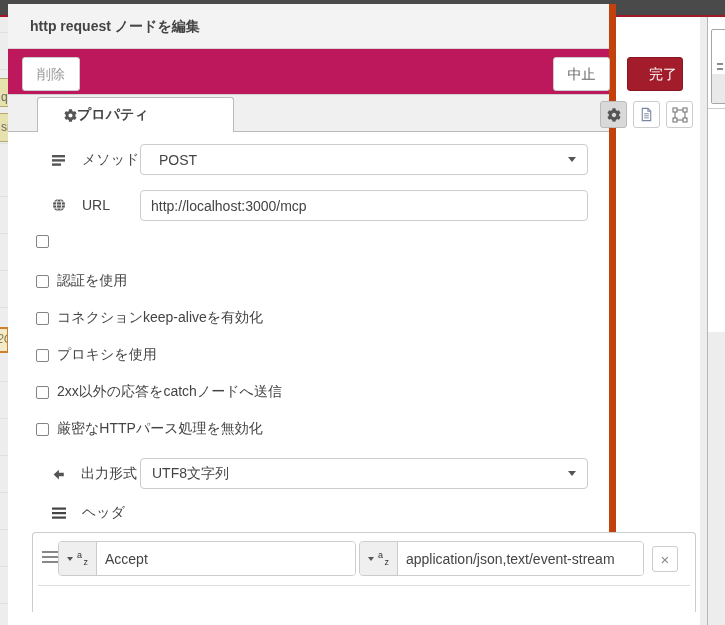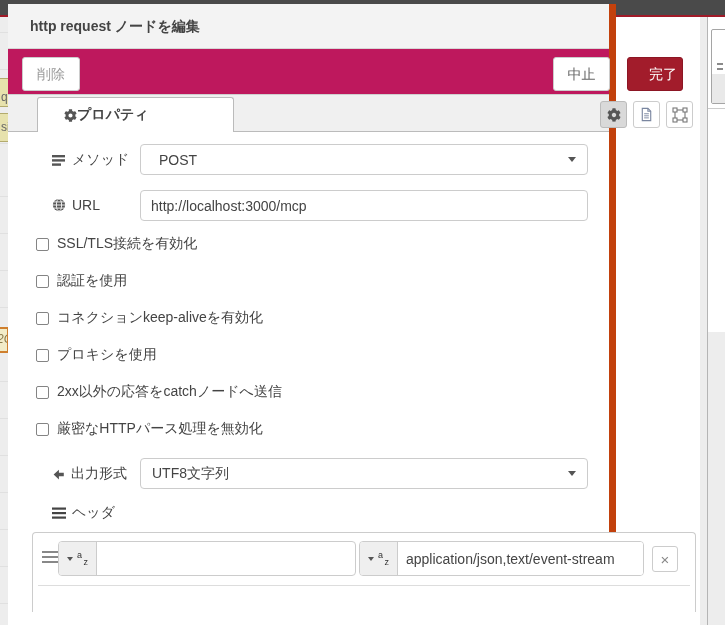--- a/index.html
+++ b/index.html
@@ -52,21 +52,21 @@
   .tab-active { position:absolute; left:12px; top:2px; width:197px; height:35px; background:#fff;
     border:1px solid #bbb; border-bottom:none; border-radius:3px 3px 0 0; z-index:2;
     display:flex; align-items:center; padding-left:26px; gap:0;
     font-size:14px; font-weight:600; color:#444;margin-left:17px; }
   .mini-btn { position:absolute; top:6px; width:27px; height:27px; background:#fff;
     border:1px solid #ccc; border-radius:3px; display:flex; align-items:center;
     justify-content:center; z-index:2; }
   .mini-btn.pressed { background:#d9d9d9; border-color:#bbb; }
 
   
-  .field-label { position:absolute; left:22px; display:flex; align-items:center; gap:6px;
+  .field-label { position:absolute; left:22px; display:flex; align-items:center; gap:16px;
     font-size:14px; color:#444;padding-left:22px; }
   .icon { display:inline-flex; color:#555; }
   .select { position:absolute; left:132px; width:448px; height:31px; border:1px solid #ccc;
     border-radius:4px; background:#fff; font-size:14px; color:#444; display:flex;
     align-items:center; padding:0 26px 0 11px; cursor:pointer; }
   .select .caret { position:absolute; right:11px; }
   .caret { width:0; height:0; border-left:4px solid transparent; border-right:4px solid transparent;
     border-top:5px solid #555; }
   .text-input { position:absolute; left:132px; width:448px; height:31px; border:1px solid #ccc;
     border-radius:4px; font-size:14px; color:#444; padding:0 10px;
@@ -198,21 +198,20 @@
         <ellipse cx="8" cy="8" rx="3" ry="7" fill="none" stroke="#fff" stroke-width="1"></ellipse>
         <path d="M1 8 H15 M2.2 4.5 H13.8 M2.2 11.5 H13.8" stroke="#fff" stroke-width="1" fill="none"></path>
       </svg>
     </span>
     <span>URL</span>
   </div>
   <input class="text-input" style="top: 186px;" type="text" value="http://localhost:3000/mcp">
 
   <div class="cb-row" style="top:231px;">
     <span class="cb"></span>
-    <span>SSL/TLS接続を有効化</span>
   </div>
   <div class="cb-row" style="top:268px;">
     <span class="cb"></span>
     <span>認証を使用</span>
   </div>
   <div class="cb-row" style="top:342px;">
     <span class="cb"></span>
     <span>プロキシを使用</span>
   </div>
   <div class="cb-row" style="top:305px;">
@@ -261,20 +260,21 @@
         </span>
 
       <div class="typed" style="left:25px; width:298px;">
         <span class="typed-btn">
           <span class="caret"></span>
           <span class="az">
               <b>a</b>
               <s>z</s>
             </span>
         </span>
+        <input type="text" value="Accept" style="">
       </div>
 
       <div class="typed" style="left:326px; width:285px;">
         <span class="typed-btn">
           <span class="caret"></span>
           <span class="az">
               <b>a</b>
               <s>z</s>
             </span>
         </span>

